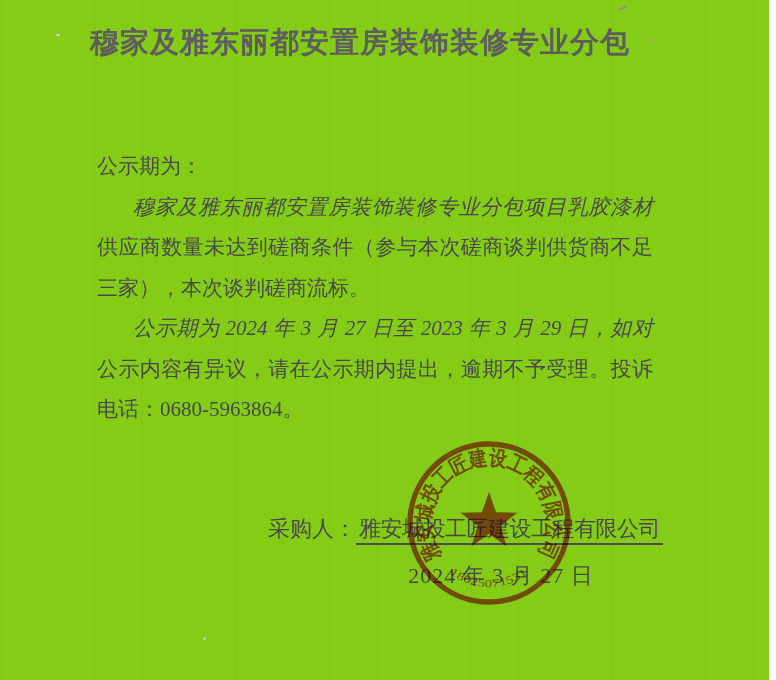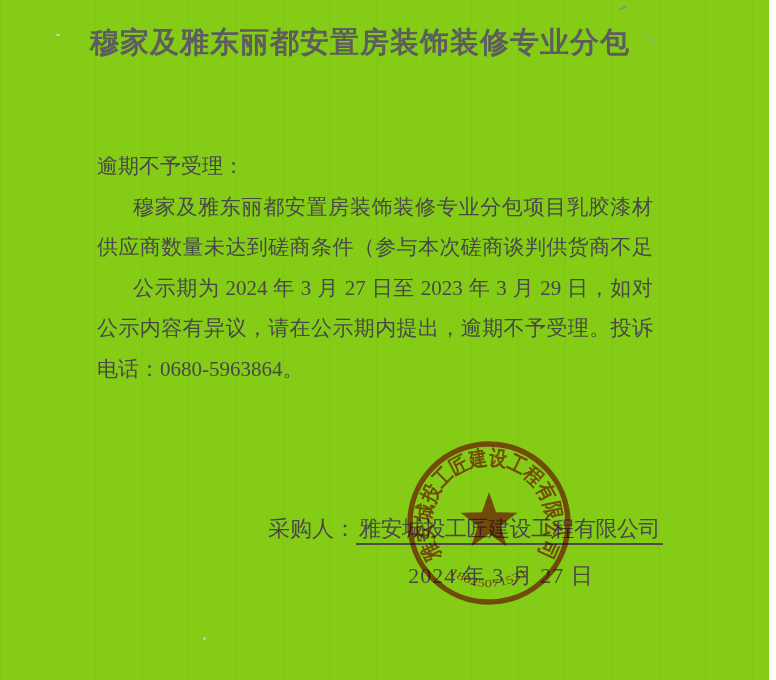--- a/index.html
+++ b/index.html
@@ -26,21 +26,21 @@
   .body-text{
     position:absolute;top:146px;left:97px;width:556px;
     font-size:21px;line-height:40.5px;
     color:#48484a;
   }
   .jline{
     text-align:justify;
     text-align-last:justify;
     text-justify:inter-ideograph;
   }
-  .indent{ padding-left:36px; }
+  .indent{ padding-left:36px;font-style:italic; }
   .endline{ text-align:left; }
   .sign-row{
     position:absolute;top:514px;left:268px;
     font-size:22px;color:#48484a;white-space:nowrap;
   }
   .sign-company{
     border-bottom:2px solid #4c4c4e;
     padding:0 3px 2px 3px;
     letter-spacing:-0.5px;
   }
@@ -67,23 +67,24 @@
 
 <div class="page">
 
   <div class="paper-texture"></div>
 
   <div class="title">
     <div>穆家及雅东丽都安置房装饰装修专业分包</div>
   </div>
 
   <div class="body-text">
-    <div class="endline">逾期不予受理：</div>
+    <div class="endline">公示期为：</div>
     <div class="jline indent">穆家及雅东丽都安置房装饰装修专业分包项目乳胶漆材</div>
     <div class="jline">供应商数量未达到磋商条件（参与本次磋商谈判供货商不足</div>
+    <div class="endline">三家），本次谈判磋商流标。</div>
     <div class="jline indent">公示期为 2024 年 3 月 27 日至 2023 年 3 月 29 日，如对</div>
     <div class="jline">公示内容有异议，请在公示期内提出，逾期不予受理。投诉</div>
     <div class="endline">电话：0680-5963864。</div>
   </div>
 
   <div class="sign-row">
     <span>采购人：</span><span class="sign-company">雅安城投工匠建设工程有限公司</span>
   </div>
 
   <div class="date-row">2024 年 3 月 27 日</div>

